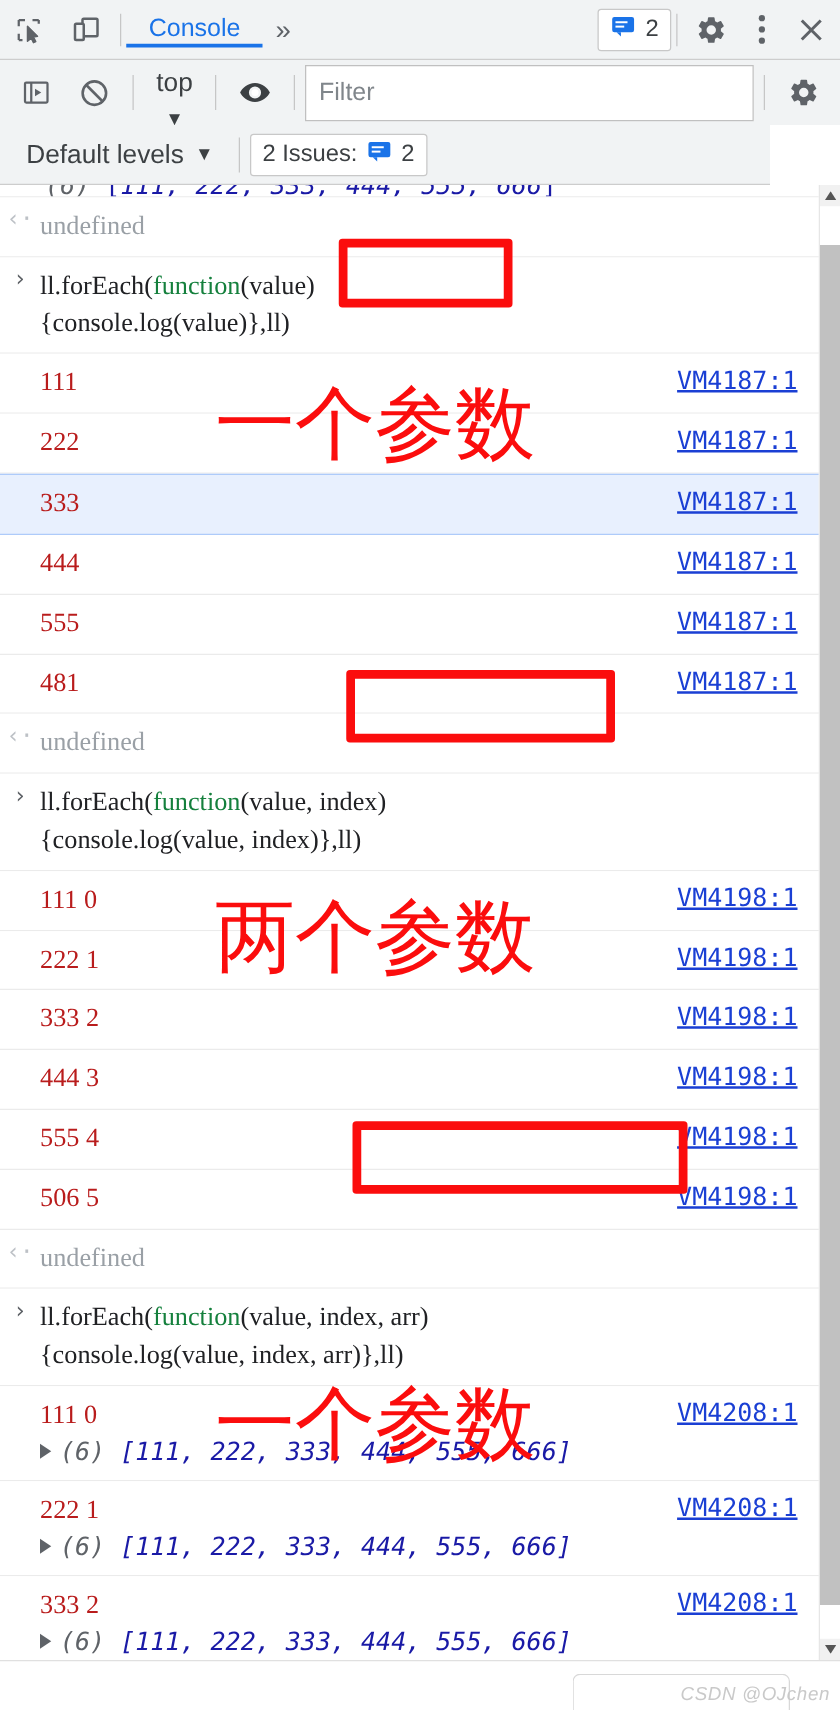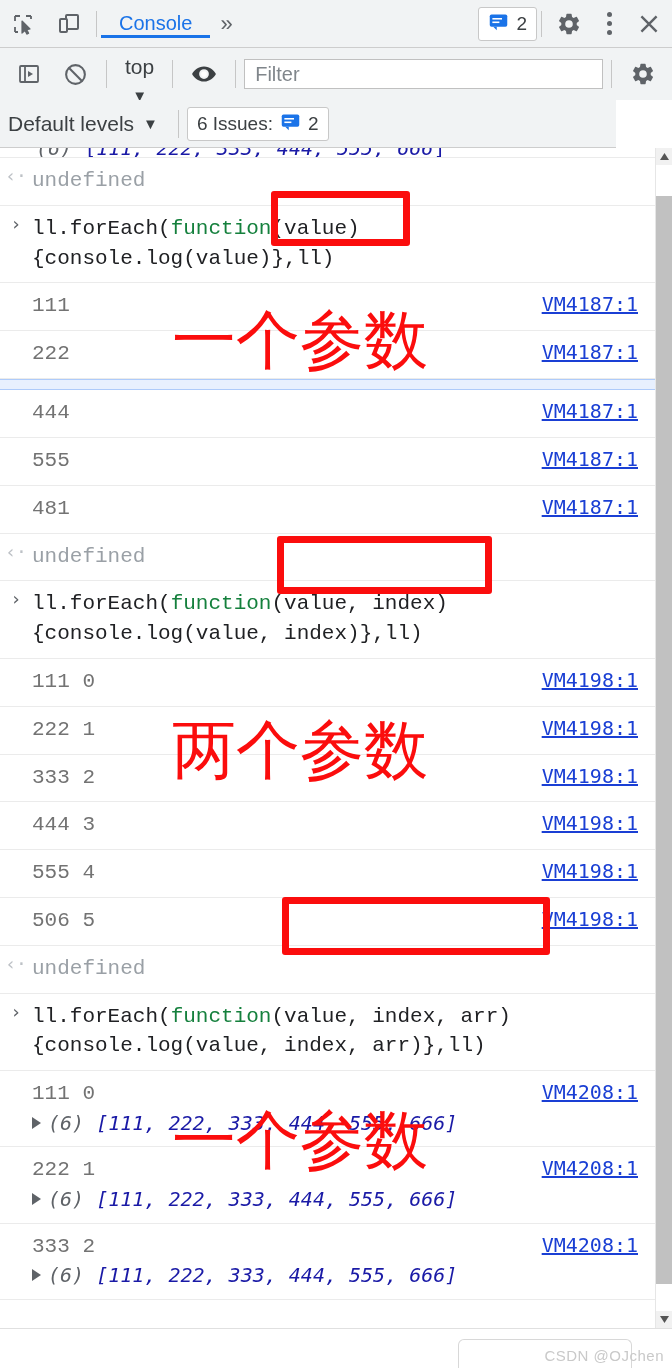--- a/index.html
+++ b/index.html
@@ -41,30 +41,30 @@
   .toolbar2 {
     position:absolute; left:0; top:48px; width:672px; height:52px;
     background:#f1f3f4; display:flex; align-items:center; padding:0 6px;
   }
   .t2-icon { width:46px; height:46px; display:flex; align-items:center; justify-content:center; color:#5f6368;}
   .ctx-select {
     display:flex; align-items:center; gap:8px; padding:0 10px; height:38px;
     font-size:21px; color:#3c4043;flex-direction:column;
   }
   .filter-input {
-    flex:1 1 auto; height:30px; border:1px solid #c0c0c0; background:#fff;
+    flex:1 1 auto; height:45px; border:1px solid #c0c0c0; background:#fff;
     font-size:20px; color:#3b82f6; padding:0 10px; outline:none;
     font-family:"Liberation Sans", sans-serif;
   }
   .filter-input::placeholder { color:#80868b; }
 
   
   .toolbar3 {
     position:absolute; left:0; top:100px; width:616px; height:48px;
-    background:#f1f3f4; display:flex; align-items:center; padding:0 8px;
+    background:#f1f3f4; display:flex; align-items:center; padding:0 21px;
     border-bottom:1px solid #cdcdcd;
   }
   .levels { display:flex; align-items:center; gap:9px; font-size:21px; color:#3c4043; padding-right:12px;}
   .v-sep { width:1px; height:28px; background:#c6c6c6; margin:0 8px; }
 
   
   .console {
     position:absolute; left:0; top:148px; width:672px; height:1180px;
     background:#fff; overflow:hidden;
     font-family:"DejaVu Sans Mono", monospace;
@@ -75,29 +75,29 @@
     display:flex; align-items:flex-start;
   }
   .row.clipped-top { border-top:none; }
   .gutter {
     width:32px; flex:0 0 32px; text-align:center; padding-top:9px;
     font-size:18px; line-height:1; color:#9aa0a6;
   }
   .row-body { flex:1 1 auto; min-width:0; padding:8px 0 9px 0; }
   .msg {
     font-size:21px; line-height:1.42; color:#202124;
-    font-family:Liberation Mono, monospace; white-space:pre-wrap;
+    font-family:Liberation Serif, serif; white-space:pre-wrap;
     word-break:break-all;
   }
   .src {
     position:absolute; right:34px; top:9px;
     font-size:20px; color:#1a3fd4; text-decoration:underline;
     font-family:"DejaVu Sans Mono", monospace;
   }
-  .num { color:#737373; }
+  .num { color:#b91c1c; }
   .kw  { color:#15803d; }
   .undef { color:#9aa0a6; }
   .rowundef .gutter { color:#bdc1c6; }
   .row.selected { background:#e8f0fe; border-top:1px solid #aecbfa; border-bottom:1px solid #aecbfa; }
   .arr-line { font-size:20px; line-height:1.42; color:#1a1aa6; font-style:italic; font-family:"DejaVu Sans Mono", monospace;}
   .arr-line .paren { color:#5f6368; font-style:italic;}
   .arr-line .brk { color:#1a1aa6; font-style:normal;}
   .tri {
     display:inline-block; width:0;height:0;
     border-left:9px solid #5f6368; border-top:6px solid transparent; border-bottom:6px solid transparent;
@@ -119,20 +119,21 @@
   }
   .prompt-box {
     position:absolute; left:458px; top:10px; width:174px; height:40px;
     border:1px solid #d8d8d8; border-bottom:none; border-radius:6px 6px 0 0;
     background:#fff;
   }
   .watermark {
     position:absolute; right:8px; top:18px;
     font-size:15px; color:#c9c9c9; font-family:"Liberation Sans", sans-serif;
     letter-spacing:.5px;
+    font-style:italic;
   }
 
   
   .anno-box { position:absolute; border:7px solid #fb0d0d; border-radius:3px; pointer-events:none; }
   .anno-text {
     position:absolute; color:#fb0d0d; font-size:64px; line-height:1;
     font-family:"DejaVu Sans", sans-serif; font-weight:400; pointer-events:none;
     white-space:nowrap;
   }
 </style>
@@ -227,21 +228,21 @@
     </div>
   </div>
 
   <div class="toolbar3">
     <div class="levels">
       <span>Default levels</span>
       <span style="font-size:15px">▼</span>
     </div>
     <div class="v-sep"></div>
     <div class="issues-pill">
-      <span>6 Issues:</span>
+      <span>2 Issues:</span>
       <span>
         <svg width="21" height="21" viewBox="0 0 24 24">
             <rect x="2" y="4" width="20" height="14" rx="2" fill="#1a73e8"></rect>
             <rect x="5" y="8" width="11" height="1.8" fill="#fff"></rect>
             <rect x="5" y="12" width="8" height="1.8" fill="#fff"></rect>
             <path d="M6 18l4 4v-4z" fill="#1a73e8"></path>
           </svg>
       </span>
       <span>2</span>
     </div>
@@ -275,20 +276,23 @@
       </div>
       <div class="row">
         <div class="gutter"></div>
         <div class="row-body">
           <div class="msg num">222</div>
         </div>
         <a class="src">VM4187:1</a>
       </div>
       <div class="row selected">
         <div class="gutter"></div>
+        <div class="row-body">
+          <div class="msg num">333</div>
+        </div>
         <a class="src">VM4187:1</a>
       </div>
       <div class="row">
         <div class="gutter"></div>
         <div class="row-body">
           <div class="msg num">444</div>
         </div>
         <a class="src">VM4187:1</a>
       </div>
       <div class="row">

